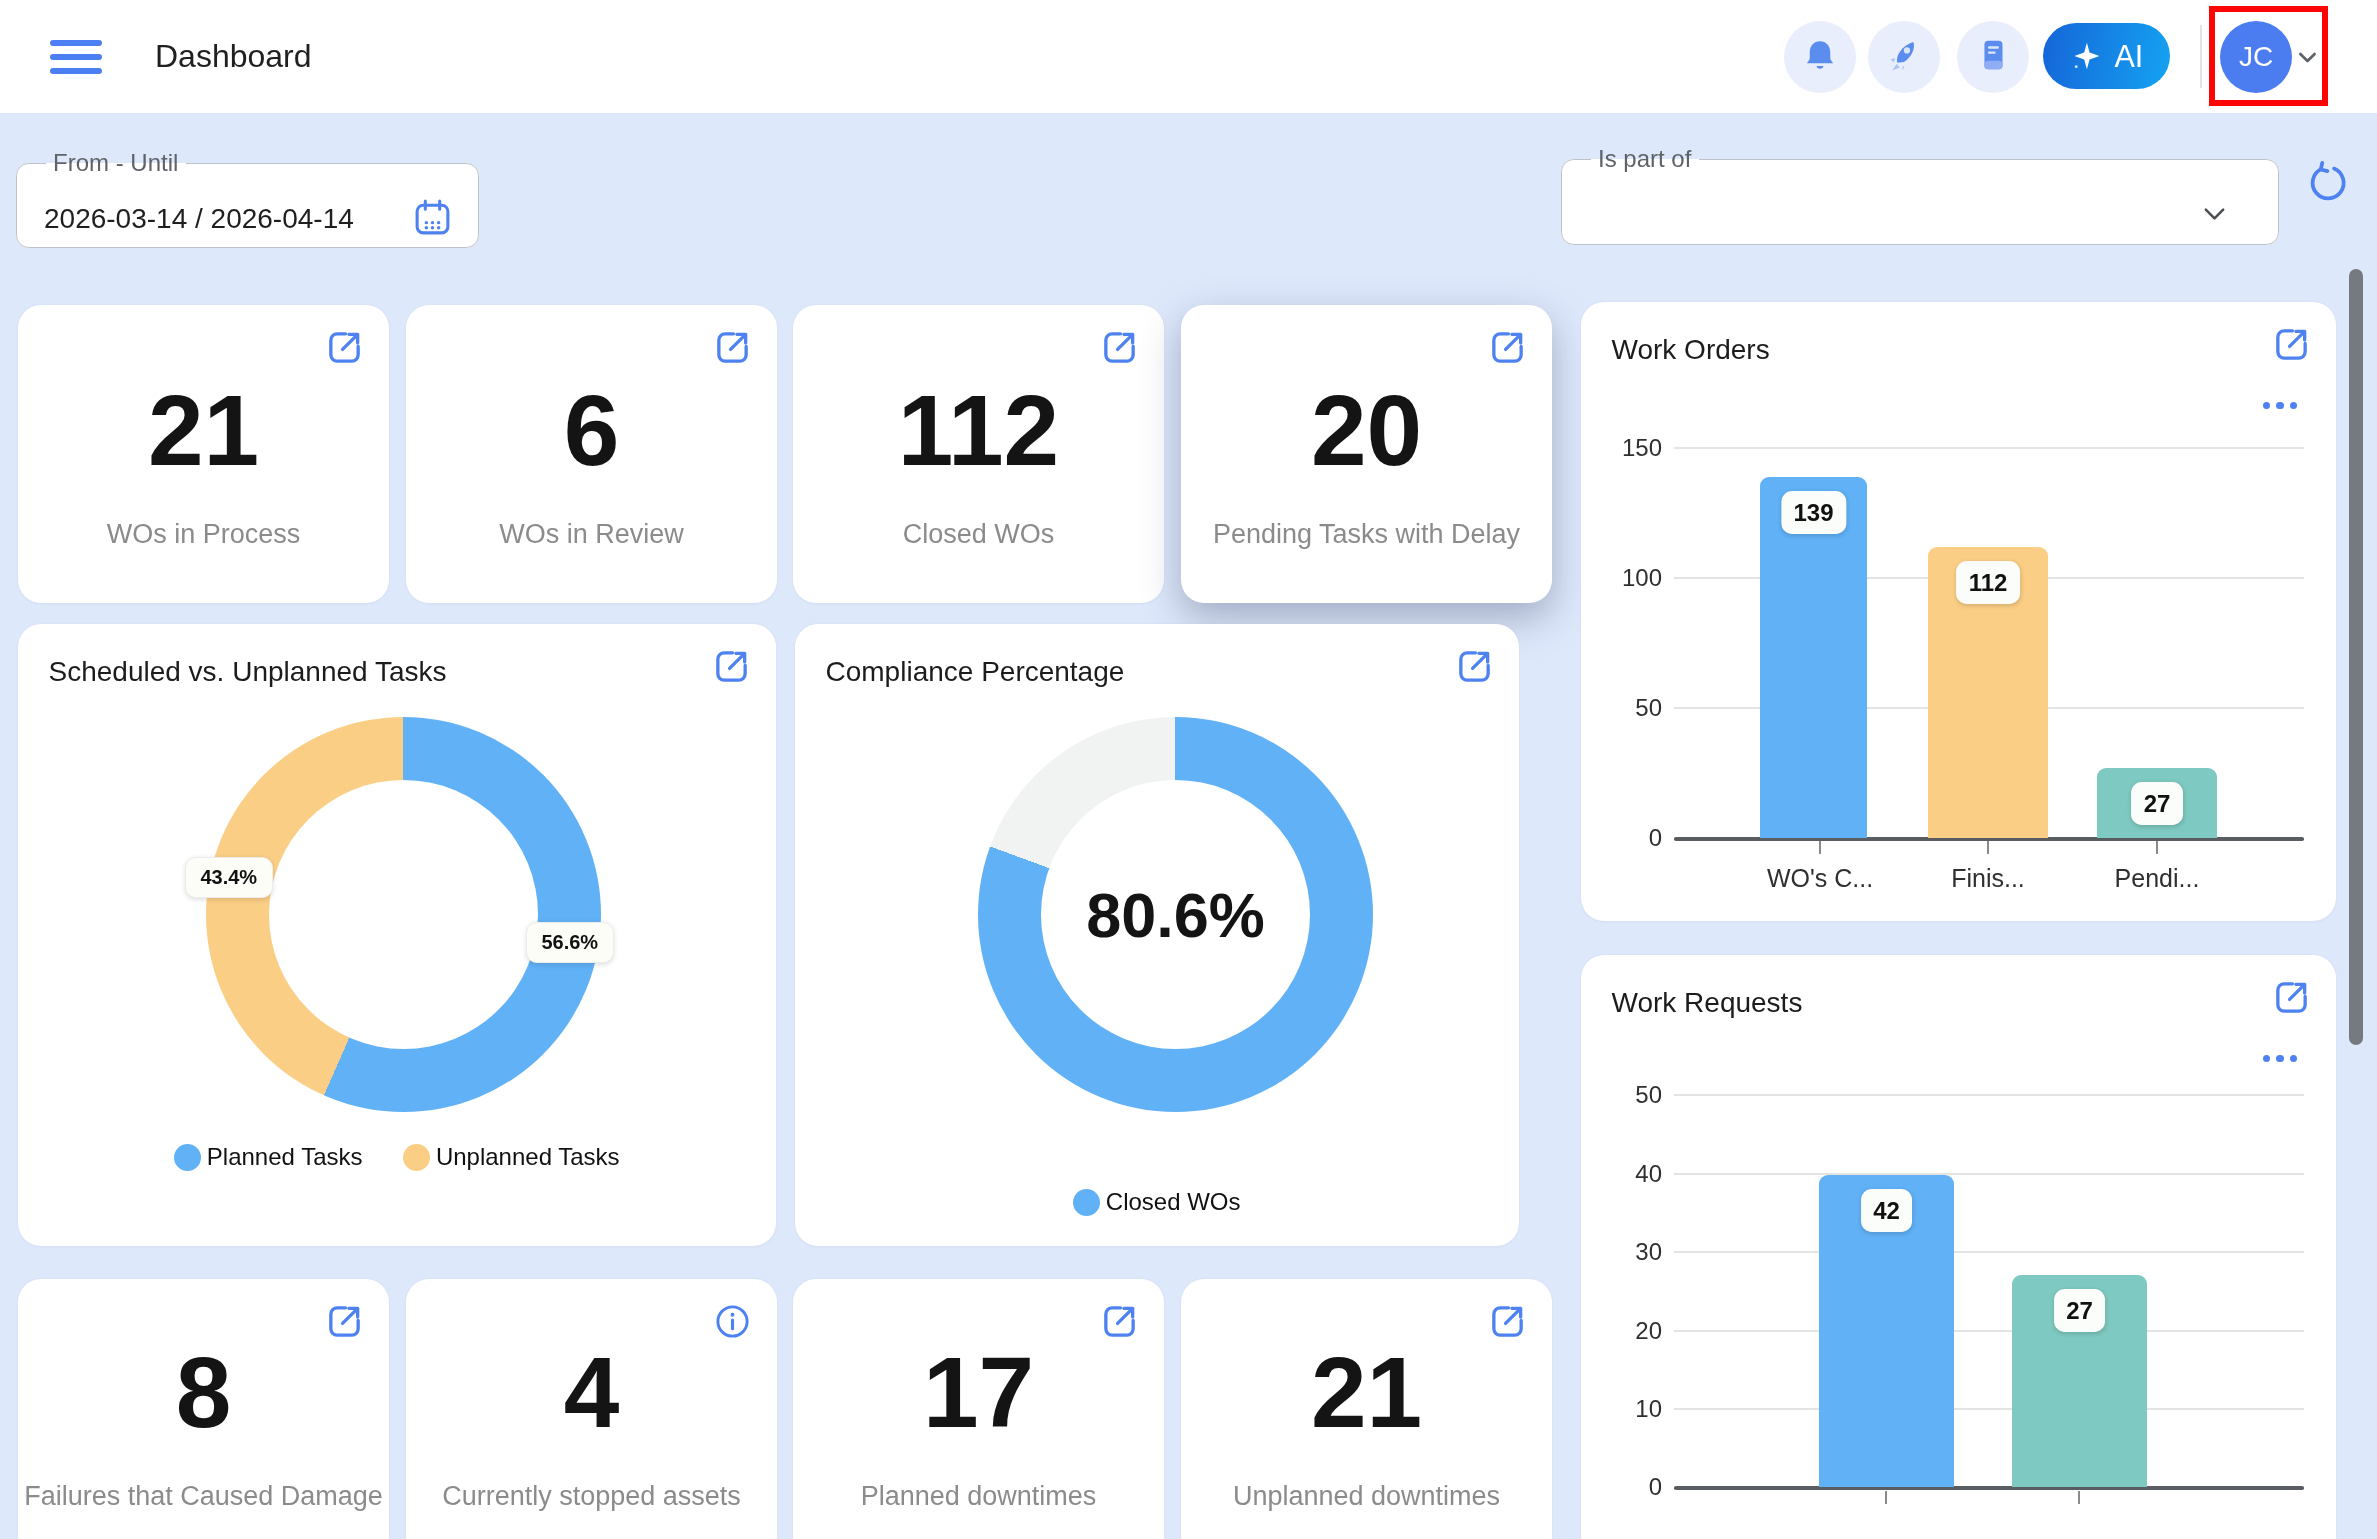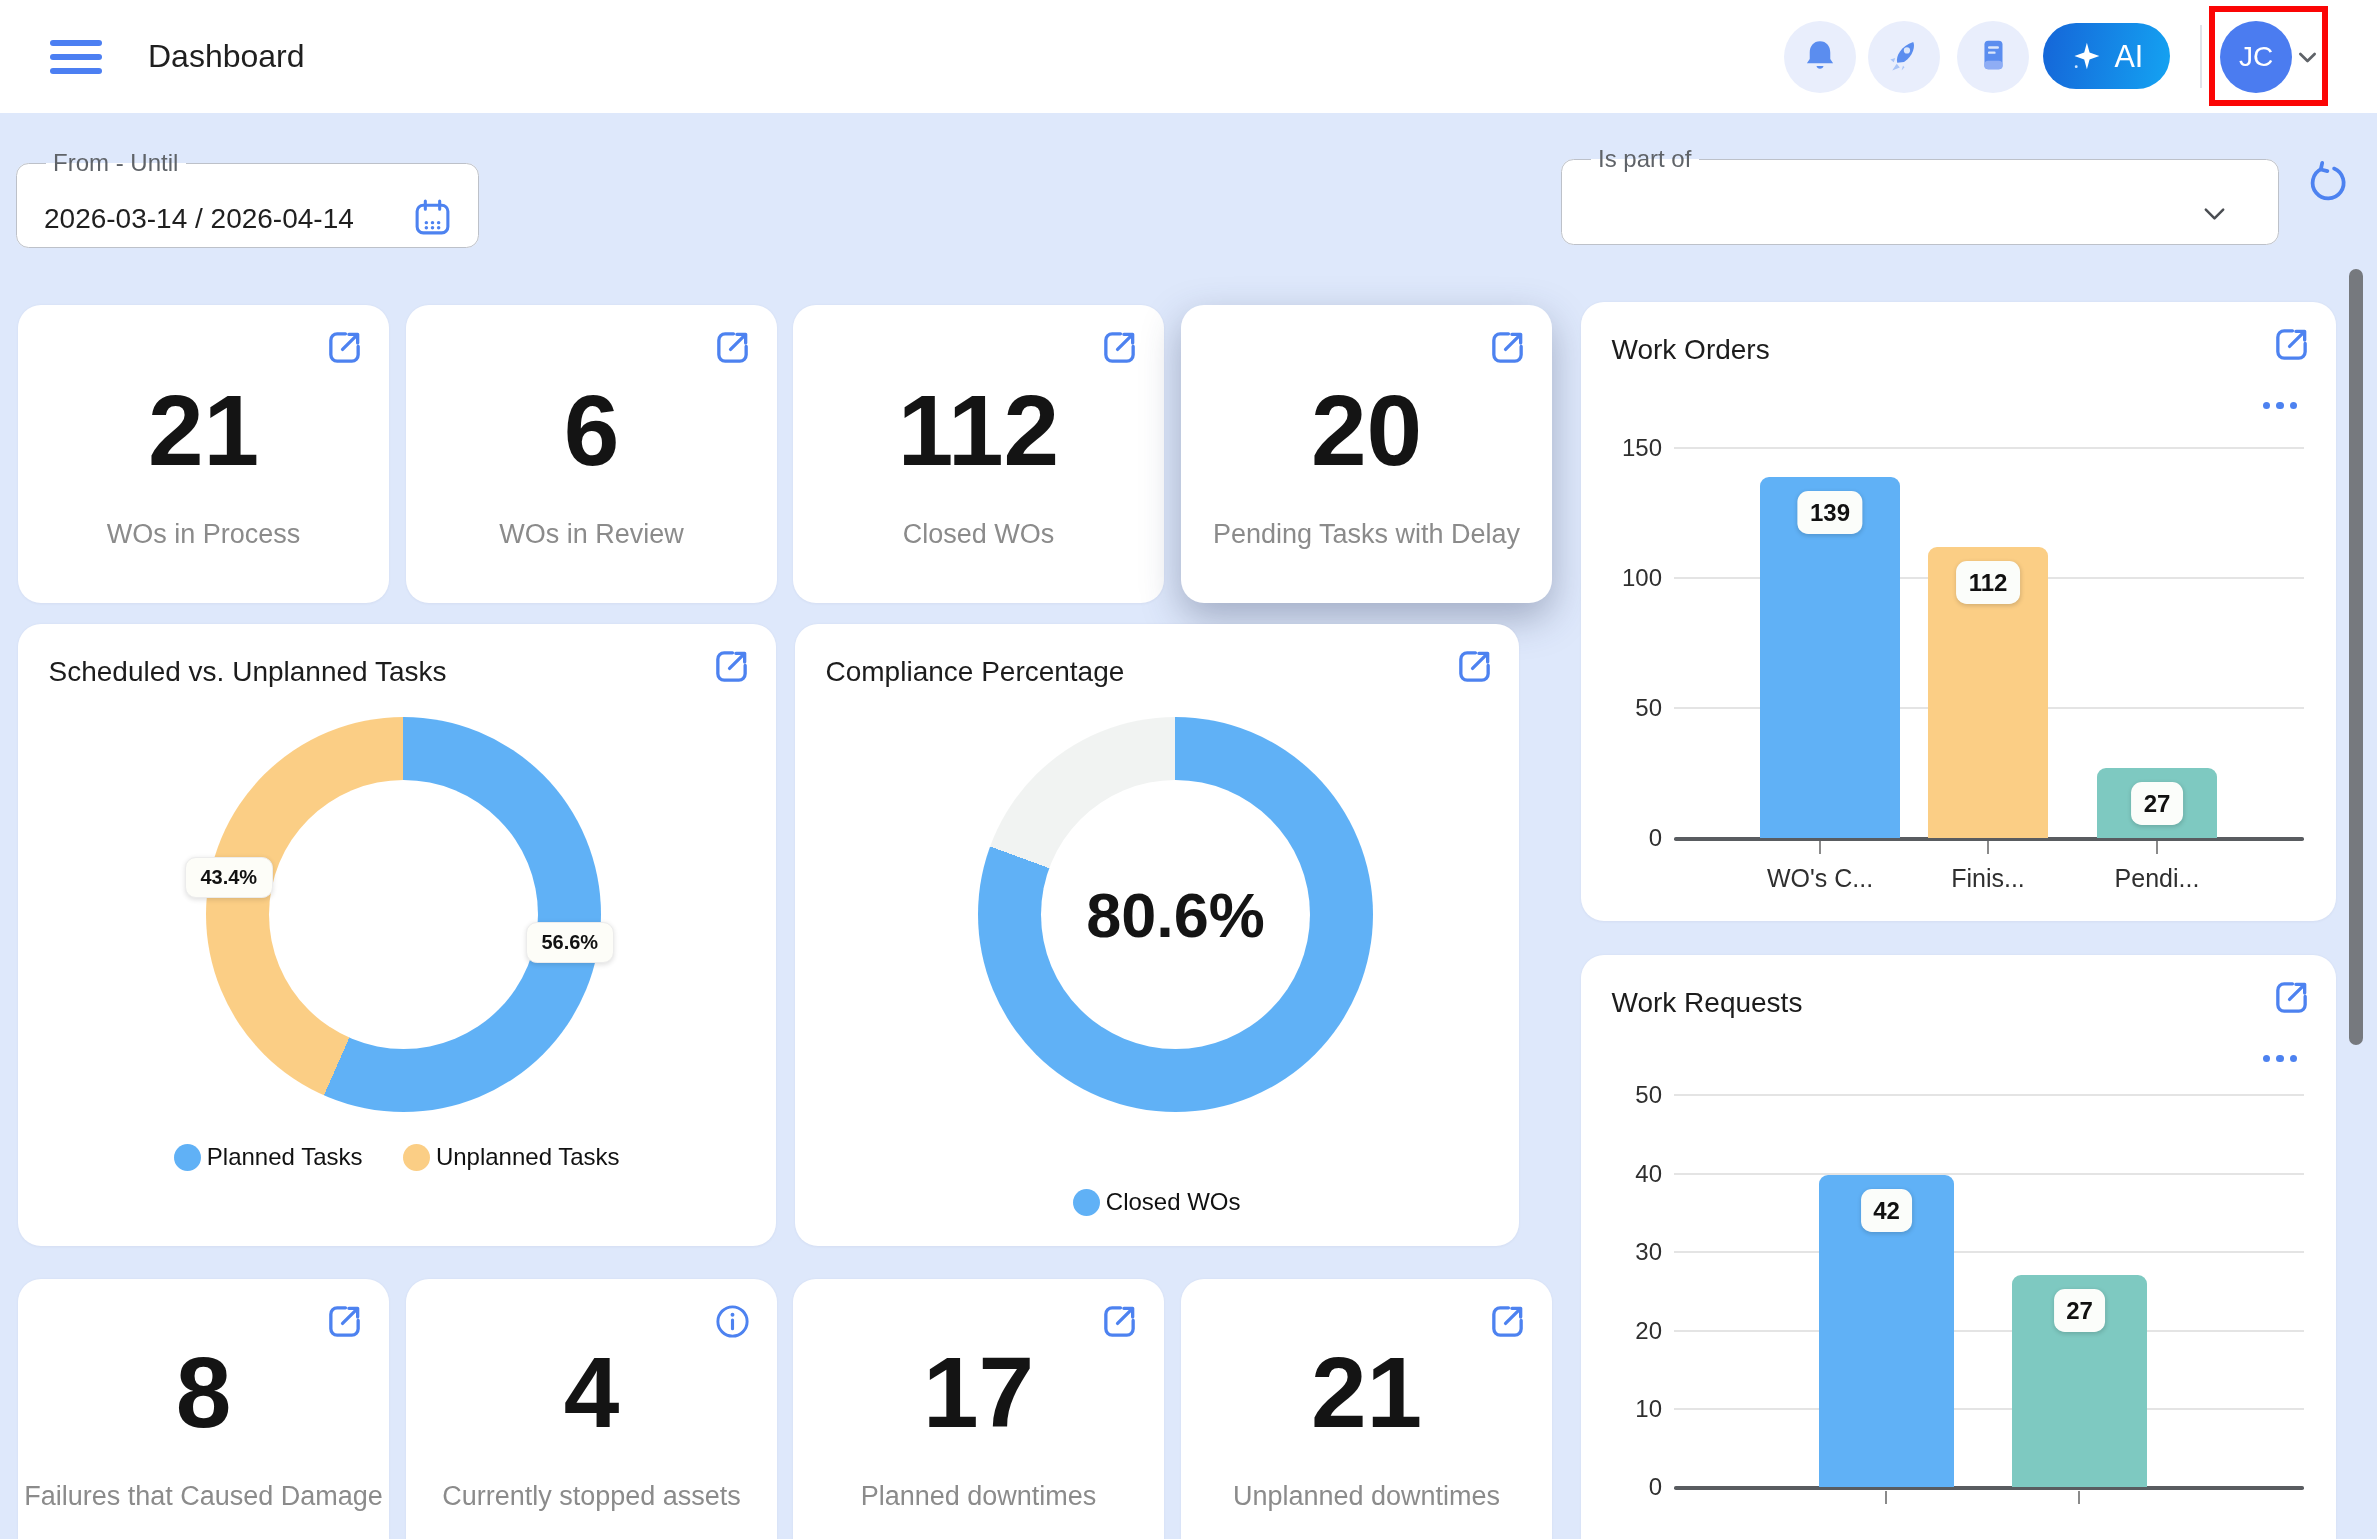--- a/index.html
+++ b/index.html
@@ -3,21 +3,21 @@
 <meta charset="utf-8">
 <style>
   html,body{margin:0;padding:0;}
   body{font-family:"Liberation Sans",sans-serif;background:#dee8fb;}
   #stage{position:relative;width:2377px;height:1540px;overflow:hidden;background:#dee8fb;}
 
   
   .topbar{position:absolute;left:0;top:0;width:2377px;height:113px;background:#ffffff;}
   .hamburger{position:absolute;left:50px;top:40px;width:52px;height:34px;display:flex;flex-direction:column;justify-content:space-between;cursor:pointer;}
   .hamburger div{height:6.3px;border-radius:3.6px;background:#4c7ff2;}
-  .app-title{position:absolute;left:148px;top:0;height:113px;display:flex;align-items:center;font-size:32px;font-weight:500;color:#1f1f1f;}
+  .app-title{position:absolute;left:155px;top:0;height:113px;display:flex;align-items:center;font-size:32px;font-weight:500;color:#1f1f1f;}
   .circle-btn{position:absolute;top:20.6px;width:72px;height:72px;border-radius:50%;background:#e9eefc;display:flex;align-items:center;justify-content:center;cursor:pointer;}
   .ai-btn{position:absolute;left:2043px;top:23px;width:127px;height:66px;border-radius:33px;background:linear-gradient(100deg,#1565d8,#14a3f2);display:flex;align-items:center;justify-content:center;gap:12.6px;cursor:pointer;}
   .ai-btn span{color:#fff;font-size:30.5px;font-weight:500;}
   .topbar-divider{position:absolute;left:2200px;top:25px;width:1.8px;height:63px;background:#e0e3ea;}
   .highlight-box{position:absolute;left:2209px;top:6.3px;width:119px;height:100px;border:6.3px solid #fb0505;box-sizing:border-box;}
   .avatar{position:absolute;left:2220px;top:20.6px;width:72px;height:72px;border-radius:50%;background:#4b7cf0;display:flex;align-items:center;justify-content:center;color:#fff;font-size:28px;font-weight:500;cursor:pointer;}
   .avatar-chevron{position:absolute;left:2295px;top:45px;cursor:pointer;}
 
   
   fieldset.field{position:absolute;margin:0;background:#fff;border:1.8px solid #bdc1c9;border-radius:12.6px;box-sizing:border-box;}
@@ -263,21 +263,21 @@
       </div>
     <div class="gridrow" style="top:406px;">
         <span class="tick-label">50</span>
         <div class="gridline"></div>
       </div>
     <div class="gridrow baseline" style="top:536px;">
         <span class="tick-label">0</span>
         <div class="gridline"></div>
       </div>
 
-    <div class="bar" style="left: 179px; width: 140px; bottom: 83px; height: 361px; background: rgb(96, 177, 246);">
+    <div class="bar" style="left: 179px; width: 107px; bottom: 83px; height: 361px; background: rgb(96, 177, 246);">
       <span class="bar-badge">139</span>
     </div>
     <div class="bar" style="left: 347px; width: 120px; bottom: 83px; height: 291px; background: rgb(251, 206, 133);">
       <span class="bar-badge">112</span>
     </div>
     <div class="bar" style="left: 516px; width: 120px; bottom: 83px; height: 70px; background: rgb(126, 201, 193);">
       <span class="bar-badge">27</span>
     </div>
 
     <div class="xtick-mark" style="left:238px;top:539px;"></div>

